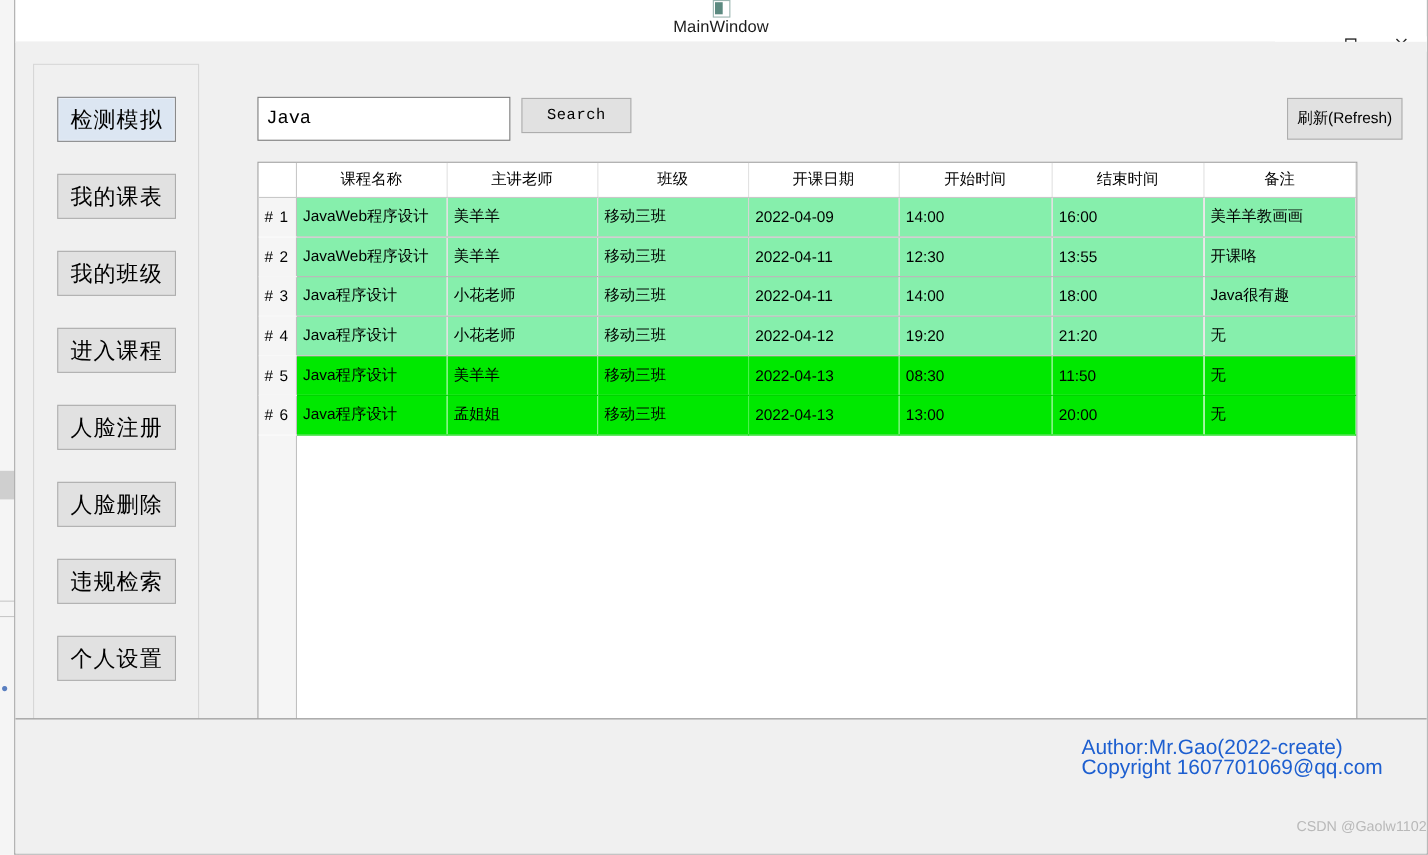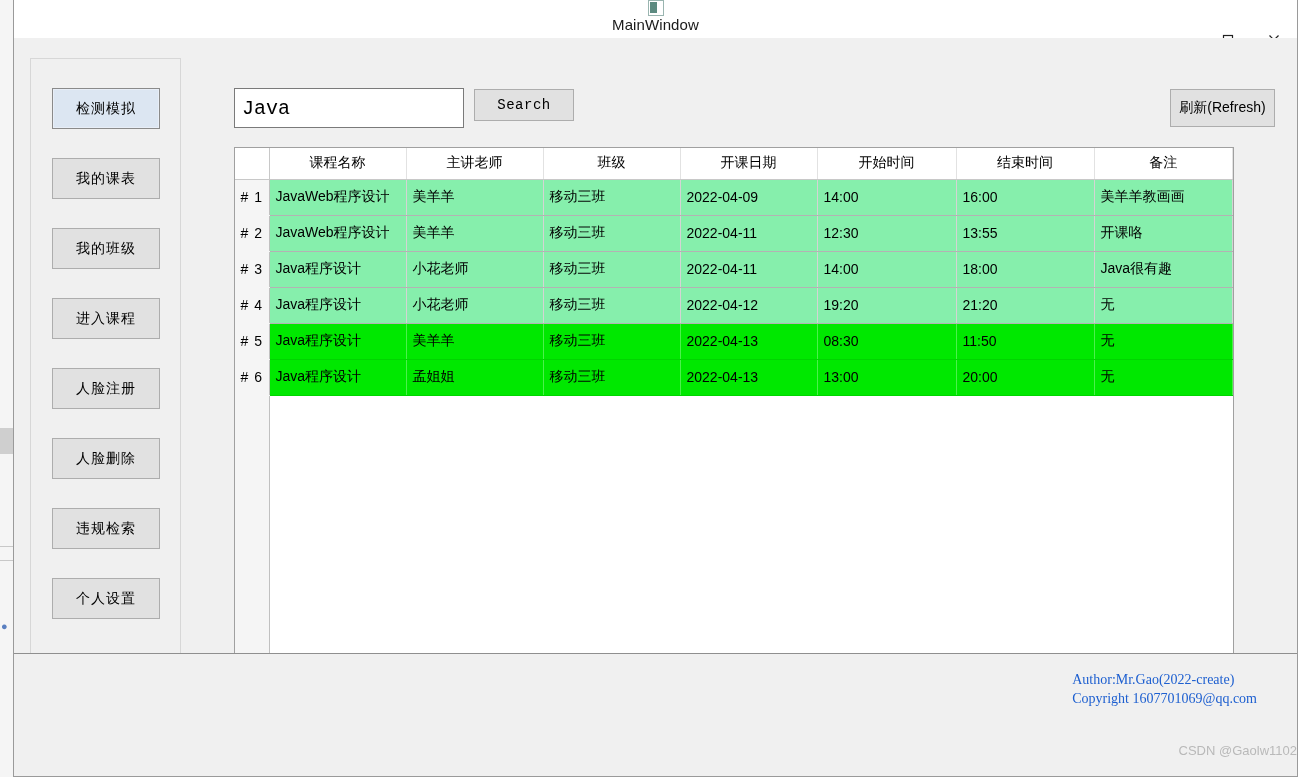--- a/index.html
+++ b/index.html
@@ -141,21 +141,21 @@
   }
   .side-btn {
     position: absolute;
     left: 21px;
     width: 108px;
     height: 41px;
     background: #e1e1e1;
     border: 1px solid #adadad;
     box-sizing: border-box;
     font-family: "Liberation Sans", sans-serif;
-    font-size: 14px;
+    font-size: 20px;
     color: #000000;
     display: flex;
     align-items: center;
     justify-content: center;
     letter-spacing: 1px;
     padding: 0;
   }
   .side-btn.focused {
     background: #dce6f2;
     border: 1px solid #8a8a8a;
@@ -174,21 +174,21 @@
   #search-input {
     position: absolute;
     left: 37px;
     top: 30px;
     width: 230px;
     height: 40px;
     background: #ffffff;
     border: 1px solid #7a7a7a;
     box-sizing: border-box;
     font-family: "Liberation Mono", monospace;
-    font-size: 20px;
+    font-size: 17px;
     color: #000;
     padding: 0 7px;
     outline: none;
   }
   #search-button {
     position: absolute;
     left: 277px;
     top: 31px;
     width: 100px;
     height: 32px;
@@ -295,22 +295,22 @@
     bottom: 0;
     height: 122px;
     background: #f0f0f0;
     border-top: 1px solid #8f8f8f;
   }
   #credits {
     position: absolute;
     right: 40px;
     top: 16px;
     text-align: left;
-    font-family: Liberation Serif, serif;
-    font-size: 14px;
+    font-family: Liberation Sans, sans-serif;
+    font-size: 19px;
     line-height: 19px;
     color: #1d5fd0;
     white-space: nowrap;
   }
   #watermark {
     position: absolute;
     right: 0px;
     bottom: 18px;
     font-family: "Liberation Sans", sans-serif;
     font-size: 13px;

